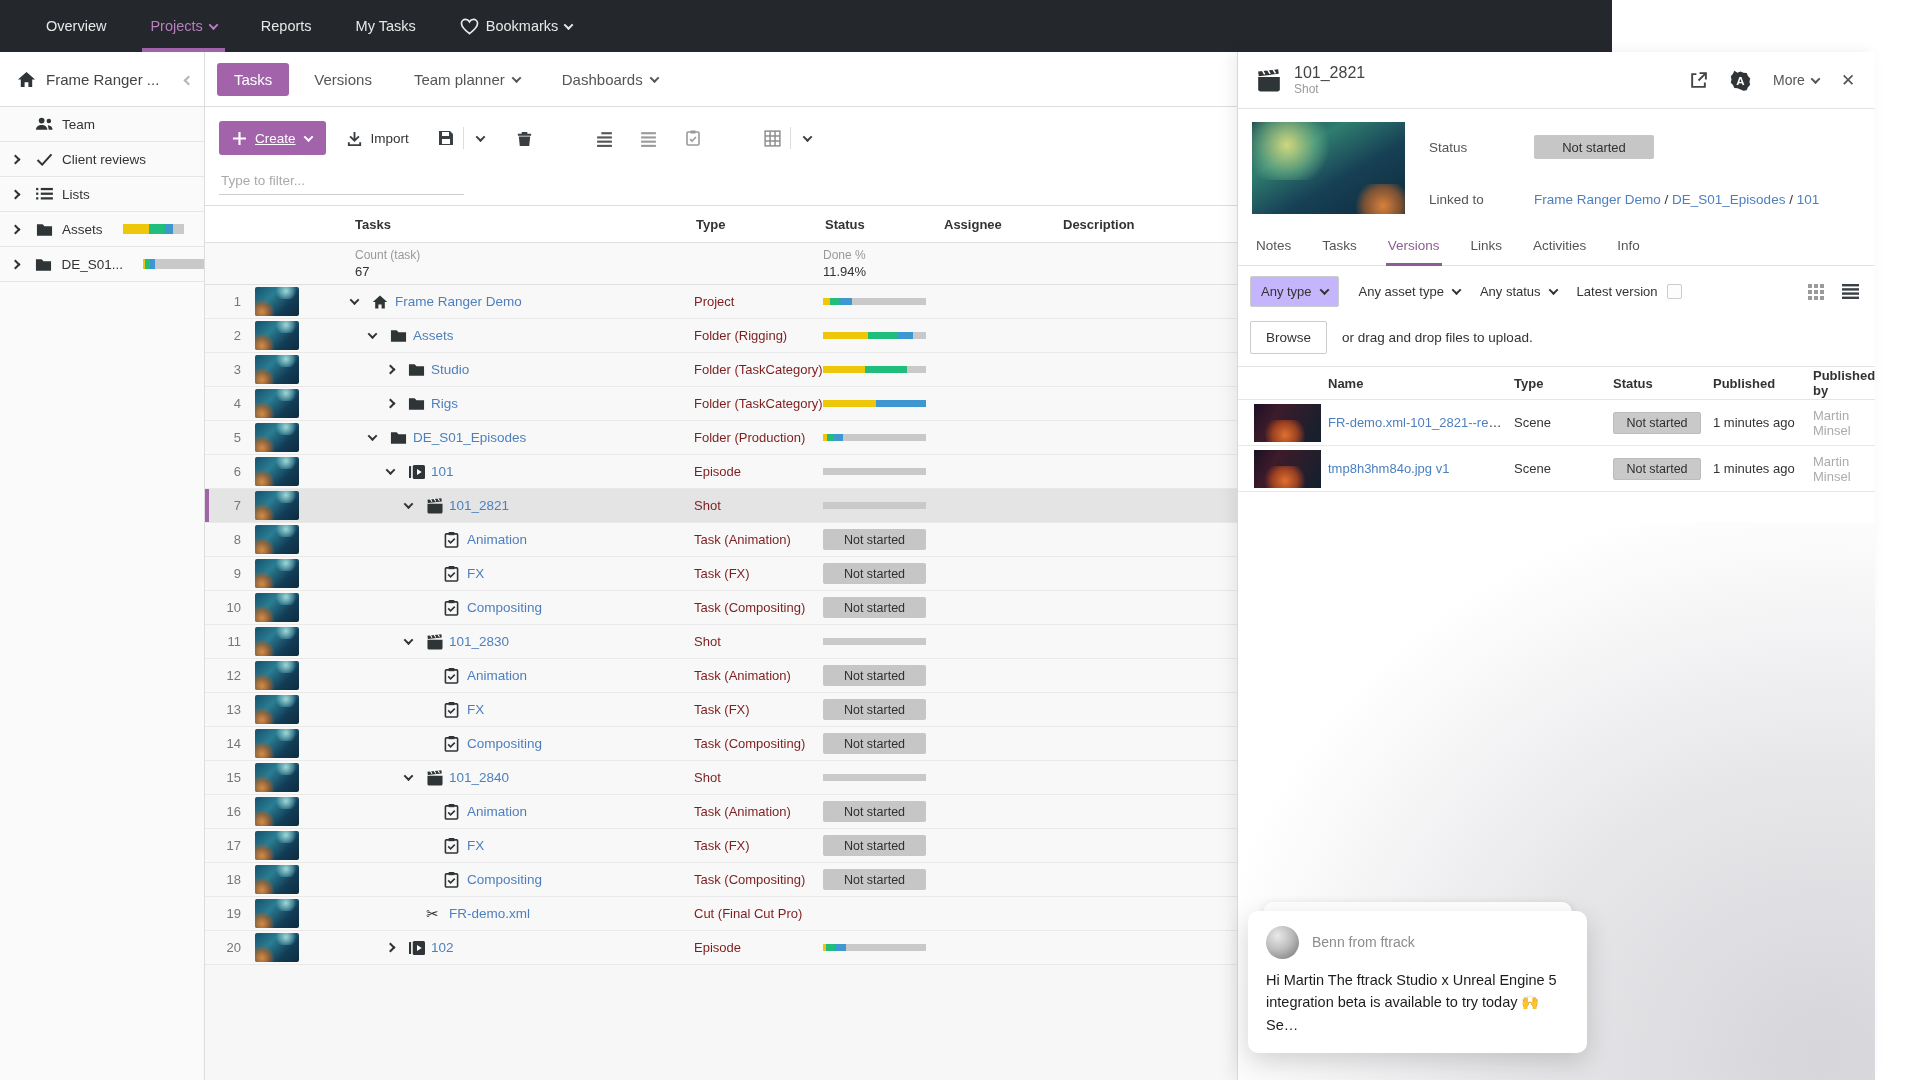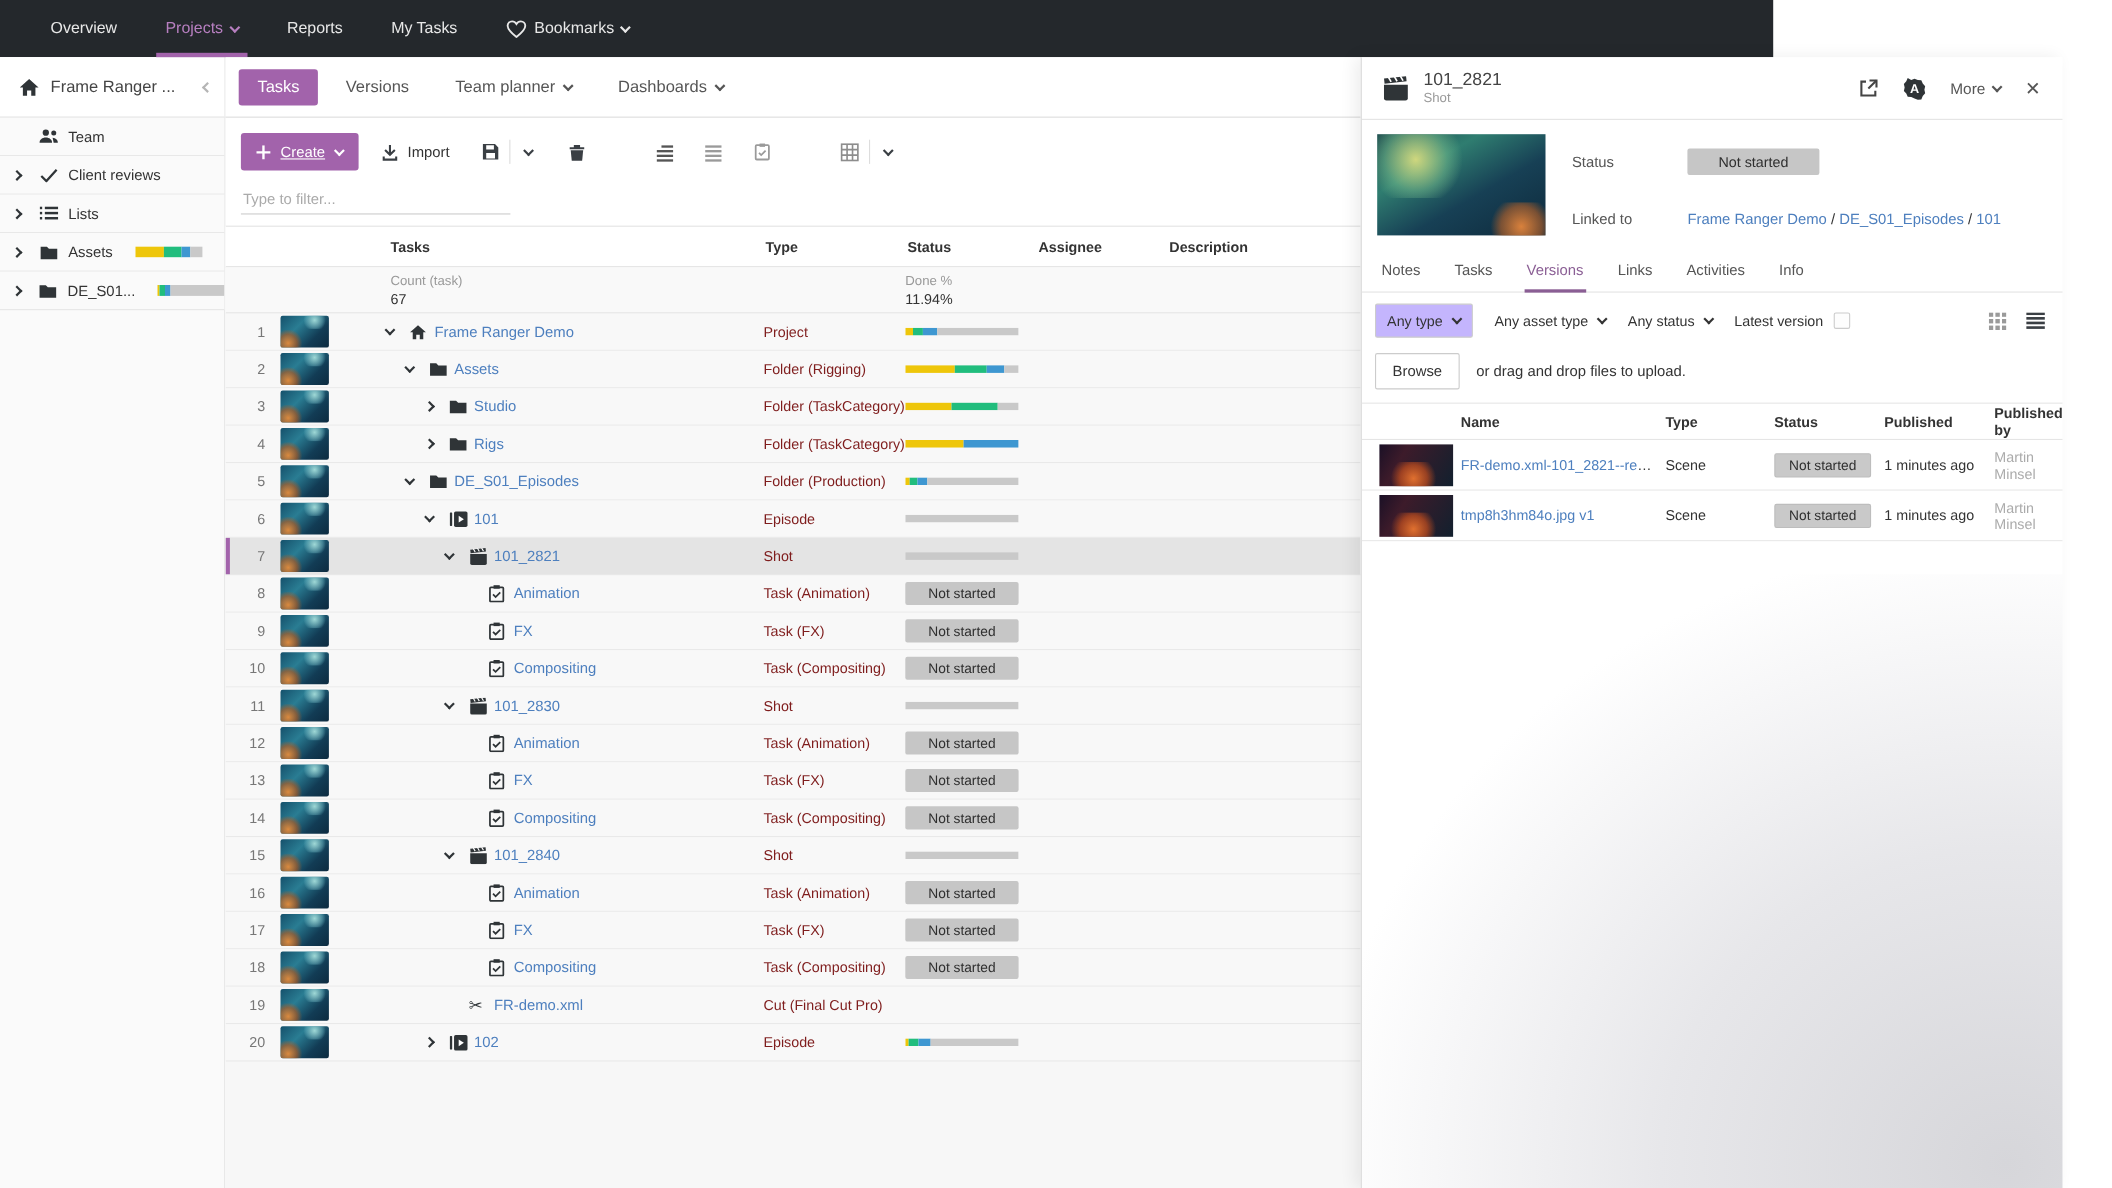--- a/index.html
+++ b/index.html
@@ -1007,14 +1007,24 @@
                 <span class="v-badge">Not started</span>
               </div>
               <div>1 minutes ago</div>
               <div class="v-by">Martin Minsel</div>
             </div>
           </div>
       </div>
     </section>
   </div>
 
+  <div class="chat">
+    <div class="chat-back"></div>
+    <div class="chat-card">
+      <div class="chat-head">
+        <span class="chat-avatar"></span>
+        <span class="chat-sender">Benn from ftrack</span>
+      </div>
+      <div class="chat-msg">Hi Martin The ftrack Studio x Unreal Engine 5 integration beta is available to try today 🙌 Se…</div>
+    </div>
+  </div>
 
 </div>
 
 </body></html>

